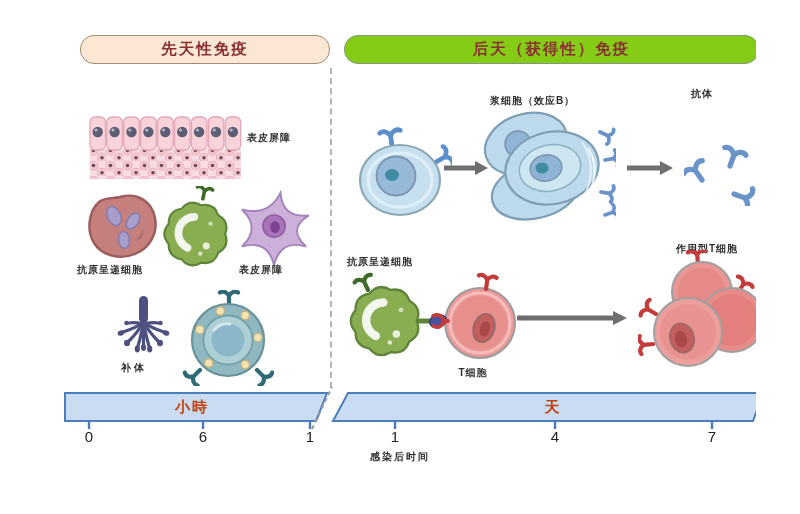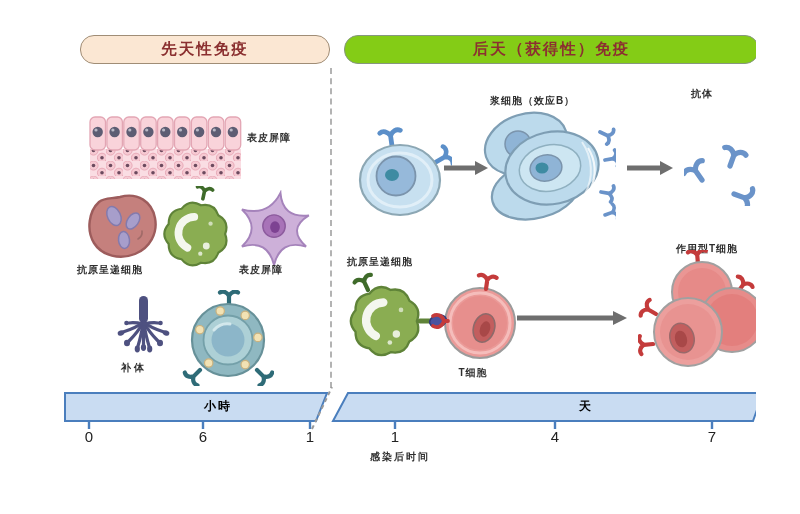--- a/index.html
+++ b/index.html
@@ -7,21 +7,21 @@
           font-family:"Liberation Sans","DejaVu Sans",sans-serif;}
   .abs{position:absolute;}
   .pill{position:absolute;height:27px;border-radius:14px;display:flex;align-items:center;justify-content:center;
         font-size:15.5px;font-weight:700;color:#8b3030;letter-spacing:2px;}
   .pill-innate{left:80px;top:35px;width:248px;background:#fbe7d3;border:1.5px solid #a08d76;}
   .pill-adaptive{left:344px;top:35px;width:413px;background:#84cc16;border:1.5px solid #86977f;}
   .lbl{position:absolute;font-size:10px;font-weight:700;color:#2e2e2e;letter-spacing:1px;white-space:nowrap;}
   .lbl.center{text-align:center;}
   .tick-num{position:absolute;width:30px;text-align:center;font-size:15px;font-weight:400;color:#222;}
   .divider{position:absolute;left:330px;top:68px;height:320px;width:0;border-left:2px dashed #b3b3b3;}
-  .unit{position:absolute;width:80px;text-align:right;font-size:12px;font-weight:600;color:#000000;letter-spacing:2px;}
+  .unit{position:absolute;width:80px;text-align:center;font-size:15px;font-weight:600;color:#c2410c;letter-spacing:2px;}
   svg{display:block;}
 </style>
 </head>
 <body>
 
 <div id="canvas">
 
   <svg width="0" height="0" style="position:absolute">
     <defs>
       <g id="recY">

